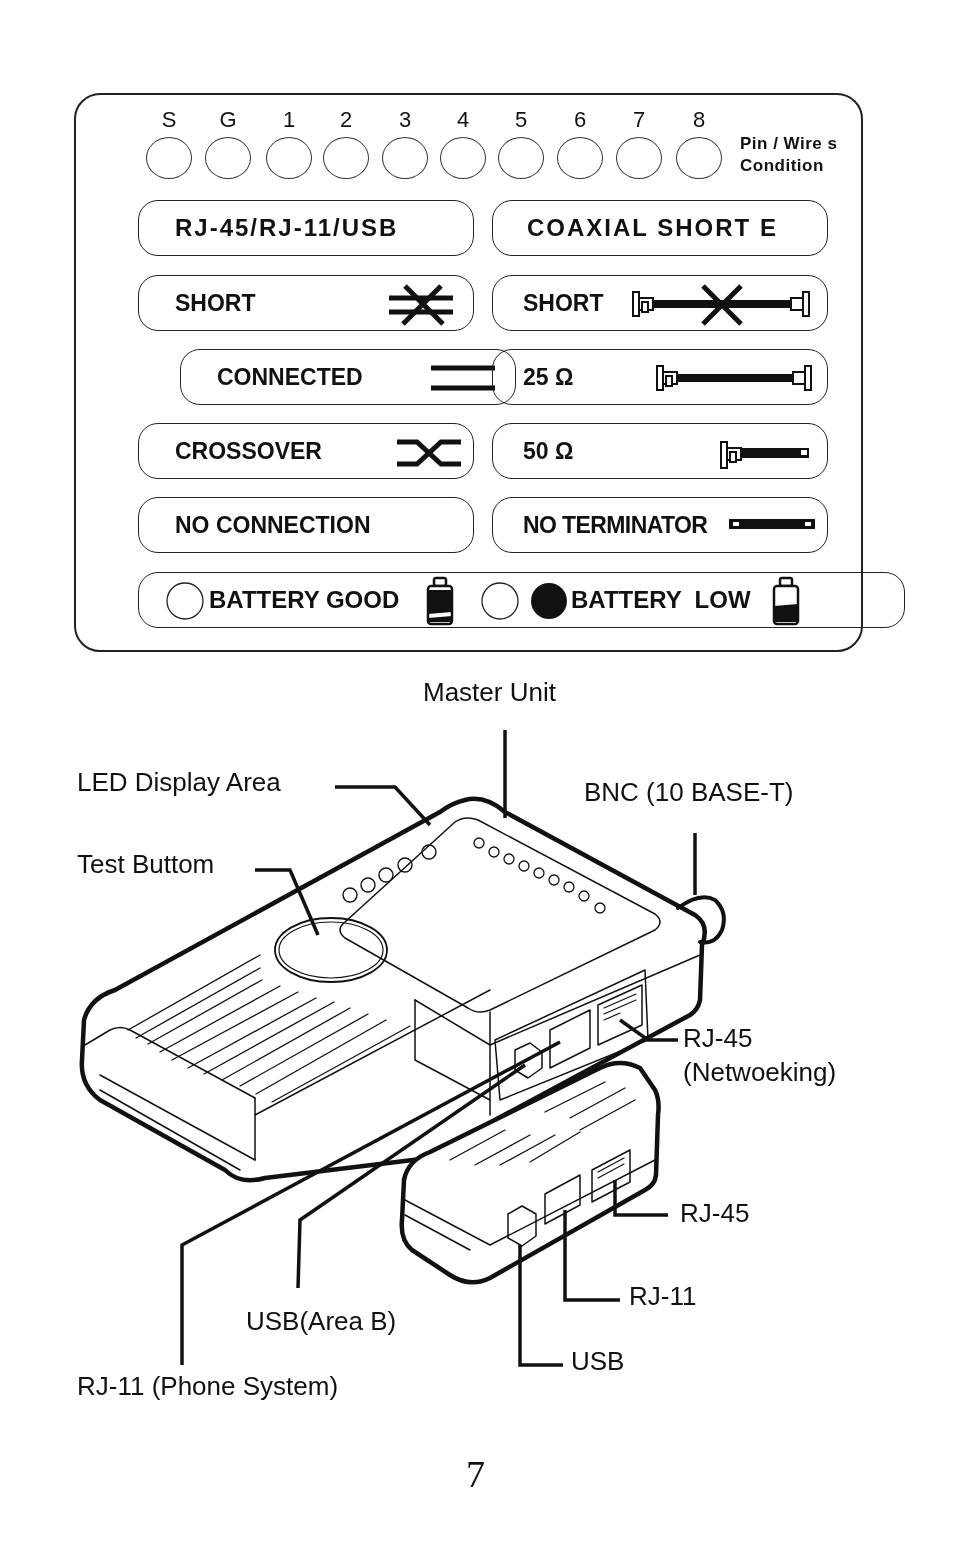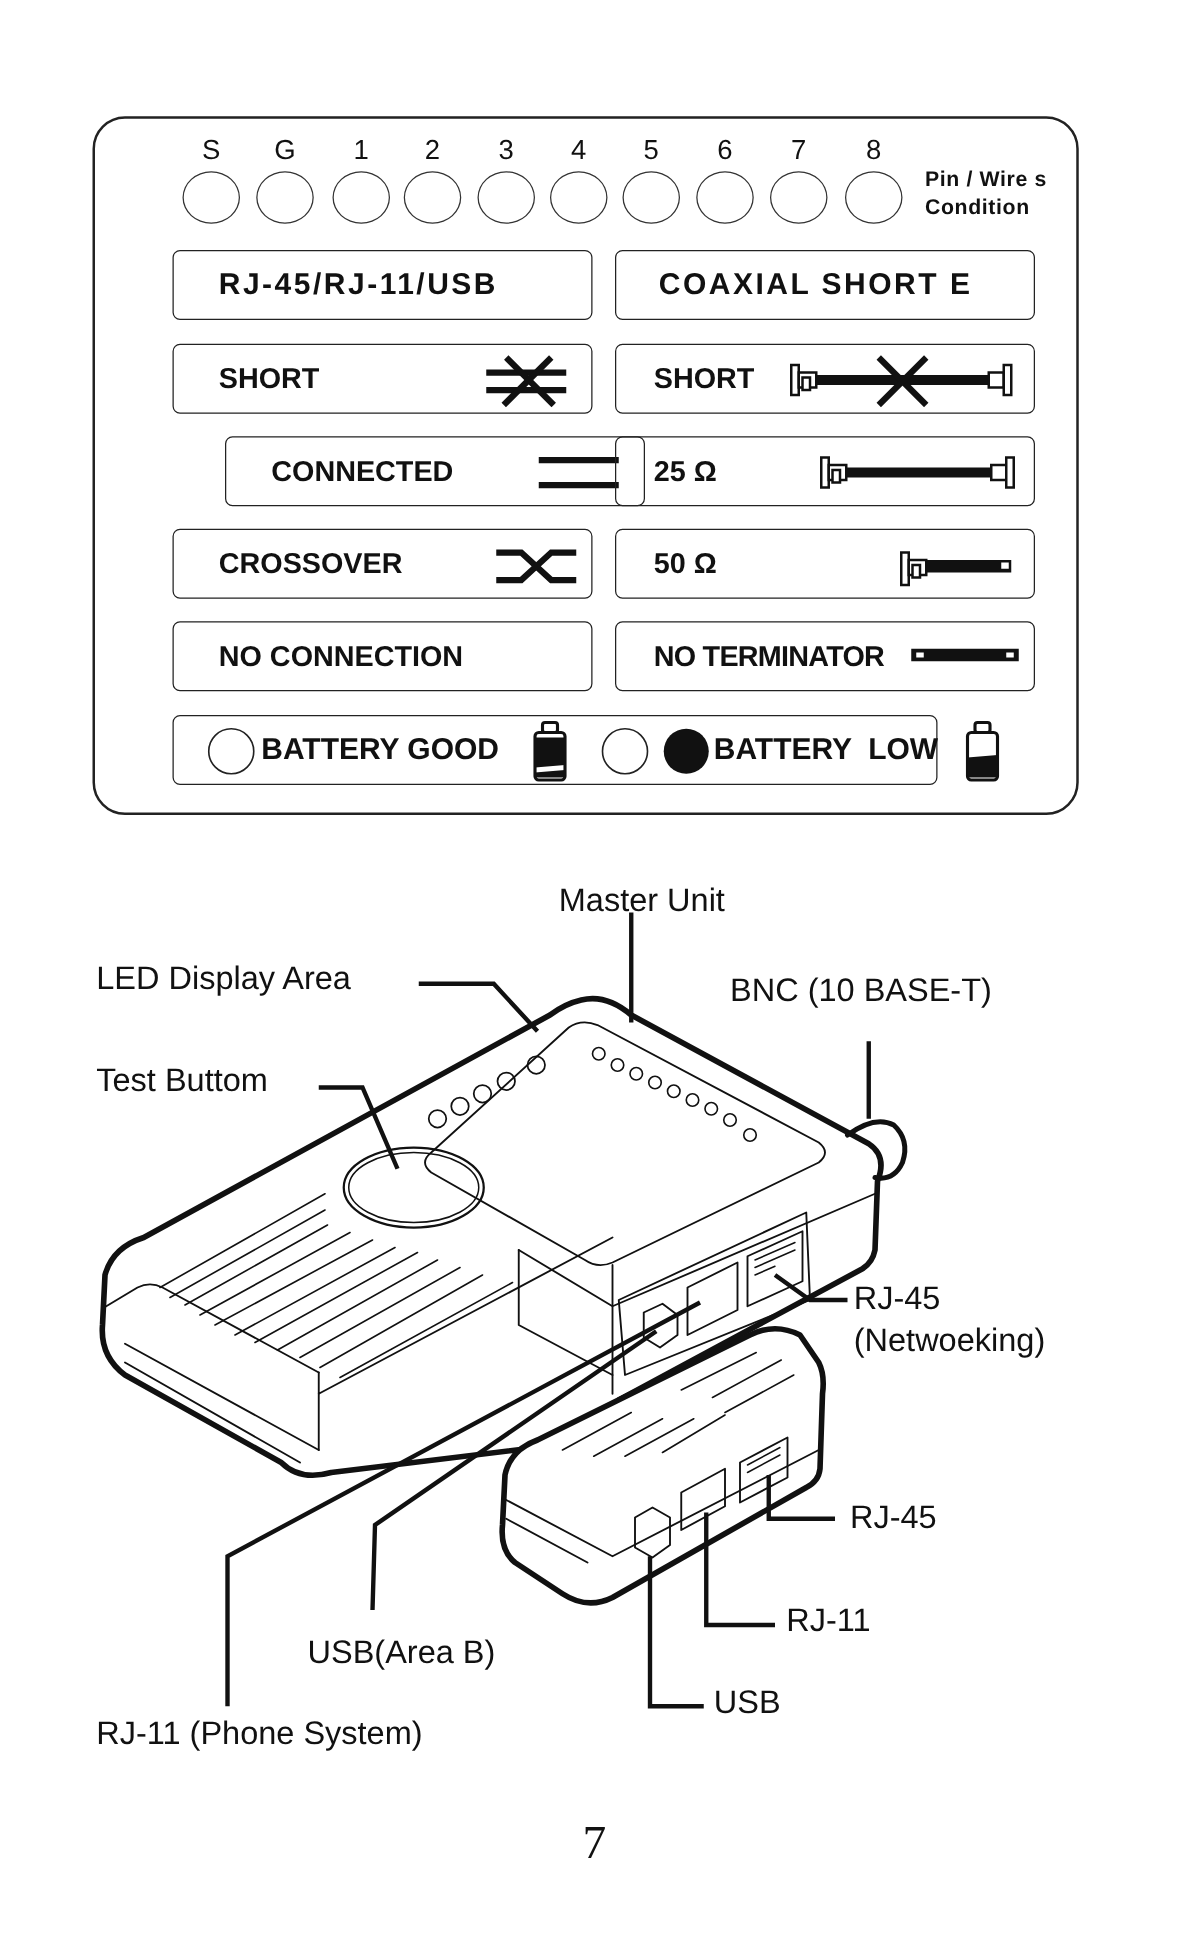--- a/index.html
+++ b/index.html
@@ -6,21 +6,21 @@
   body { width: 954px; height: 1554px; position: relative; overflow: hidden;
          font-family: "Liberation Sans", sans-serif; color: #111; }
   .panel { position: absolute; left: 74px; top: 93px; width: 789px; height: 559px;
            border: 2px solid #222; border-radius: 26px; box-sizing: border-box; }
   .pin { position: absolute; top: 137px; width: 46px; height: 42px; border: 1.3px solid #333;
          border-radius: 50%; box-sizing: border-box; }
   .pin-label { position: absolute; top: 107px; width: 46px; text-align: center; font-size: 22px; }
   .pin-legend { position: absolute; left: 740px; top: 133px; font-size: 17px; font-weight: bold;
                 line-height: 22px; letter-spacing: 0.5px; }
   .box { position: absolute; width: 336px; height: 56px; border: 1.6px solid #222;
-         border-radius: 6px; box-sizing: border-box; text-decoration: underline; }
+         border-radius: 20px; box-sizing: border-box; text-decoration: underline; }
   .box .lbl { position: absolute; left: 36px; top: 50%; transform: translateY(-50%);
               font-size: 23px; font-weight: bold; white-space: nowrap; }
   .box.head .lbl { font-size: 24px; letter-spacing: 2px; }
   .box svg { position: absolute; }
   .callout { position: absolute; font-size: 26px; white-space: nowrap; }
   .pagenum { position: absolute; left: 466px; top: 1452px; font-family: "Liberation Serif", serif;
              font-size: 38px; }
   .illu { position: absolute; left: 0; top: 0; }
 </style>
 </head>
@@ -125,21 +125,21 @@
 </div>
 <div class="box" style="left:492px; top:497px;">
   <span class="lbl" style="left:30px; letter-spacing:-0.6px;">NO TERMINATOR</span>
   <svg style="left:234px; top:18px;" width="90" height="16" viewBox="0 0 90 16">
     <rect x="2" y="3" width="86" height="10" fill="#111"></rect>
     <rect x="6" y="6" width="6" height="4" fill="#fff"></rect>
     <rect x="78" y="6" width="6" height="4" fill="#fff"></rect>
   </svg>
 </div>
 
-<div class="box" style="left:138px; top:572px; width:612px; height:56px;padding-left:26px;">
+<div class="box" style="left:138px; top:572px; width:767px; height:56px;padding-left:26px;">
   <svg style="left:26px; top:8px;" width="40" height="40" viewBox="0 0 40 40">
     <ellipse cx="20" cy="20" rx="18" ry="18" fill="#fff" stroke="#222" stroke-width="1.3"></ellipse>
   </svg>
   <span class="lbl" style="left:70px; font-size:24px;">BATTERY GOOD</span>
   <svg style="left:286px; top:3px;" width="30" height="50" viewBox="0 0 30 50">
     <rect x="9" y="2" width="12" height="8" rx="2" fill="#fff" stroke="#111" stroke-width="2.5"></rect>
     <rect x="3" y="10" width="24" height="38" rx="3" fill="#fff" stroke="#111" stroke-width="2.5"></rect>
     <polygon points="3,14 27,14 27,36 3,38" fill="#111"></polygon>
     <polygon points="3,42 27,40 27,46 3,46" fill="#111"></polygon>
   </svg>
@@ -231,21 +231,21 @@
     <path d="M695,833 L695,895"></path>
     <path d="M620,1020 L648,1040 L678,1040"></path>
     <path d="M615,1180 L615,1215 L668,1215"></path>
     <path d="M565,1210 L565,1300 L620,1300"></path>
     <path d="M520,1245 L520,1365 L563,1365"></path>
     <path d="M525,1065 L300,1220 L298,1288"></path>
     <path d="M560,1042 L182,1245 L182,1365"></path>
   </g>
 </svg>
 
-<div class="callout" style="left:423px; top:705px;margin-left:24px;">Master Unit</div>
+<div class="callout" style="left:423px; top:677px;">Master Unit</div>
 <div class="callout" style="left:77px; top:767px;">LED Display Area</div>
 <div class="callout" style="left:77px; top:849px;">Test Buttom</div>
 <div class="callout" style="left:584px; top:777px;">BNC (10 BASE-T)</div>
 <div class="callout" style="left:683px; top:1023px;">RJ-45</div>
 <div class="callout" style="left:683px; top:1057px;">(Netwoeking)</div>
 <div class="callout" style="left:680px; top:1198px;">RJ-45</div>
 <div class="callout" style="left:629px; top:1281px;">RJ-11</div>
 <div class="callout" style="left:571px; top:1346px;">USB</div>
 <div class="callout" style="left:246px; top:1306px;">USB(Area B)</div>
 <div class="callout" style="left:77px; top:1371px;">RJ-11 (Phone System)</div>

